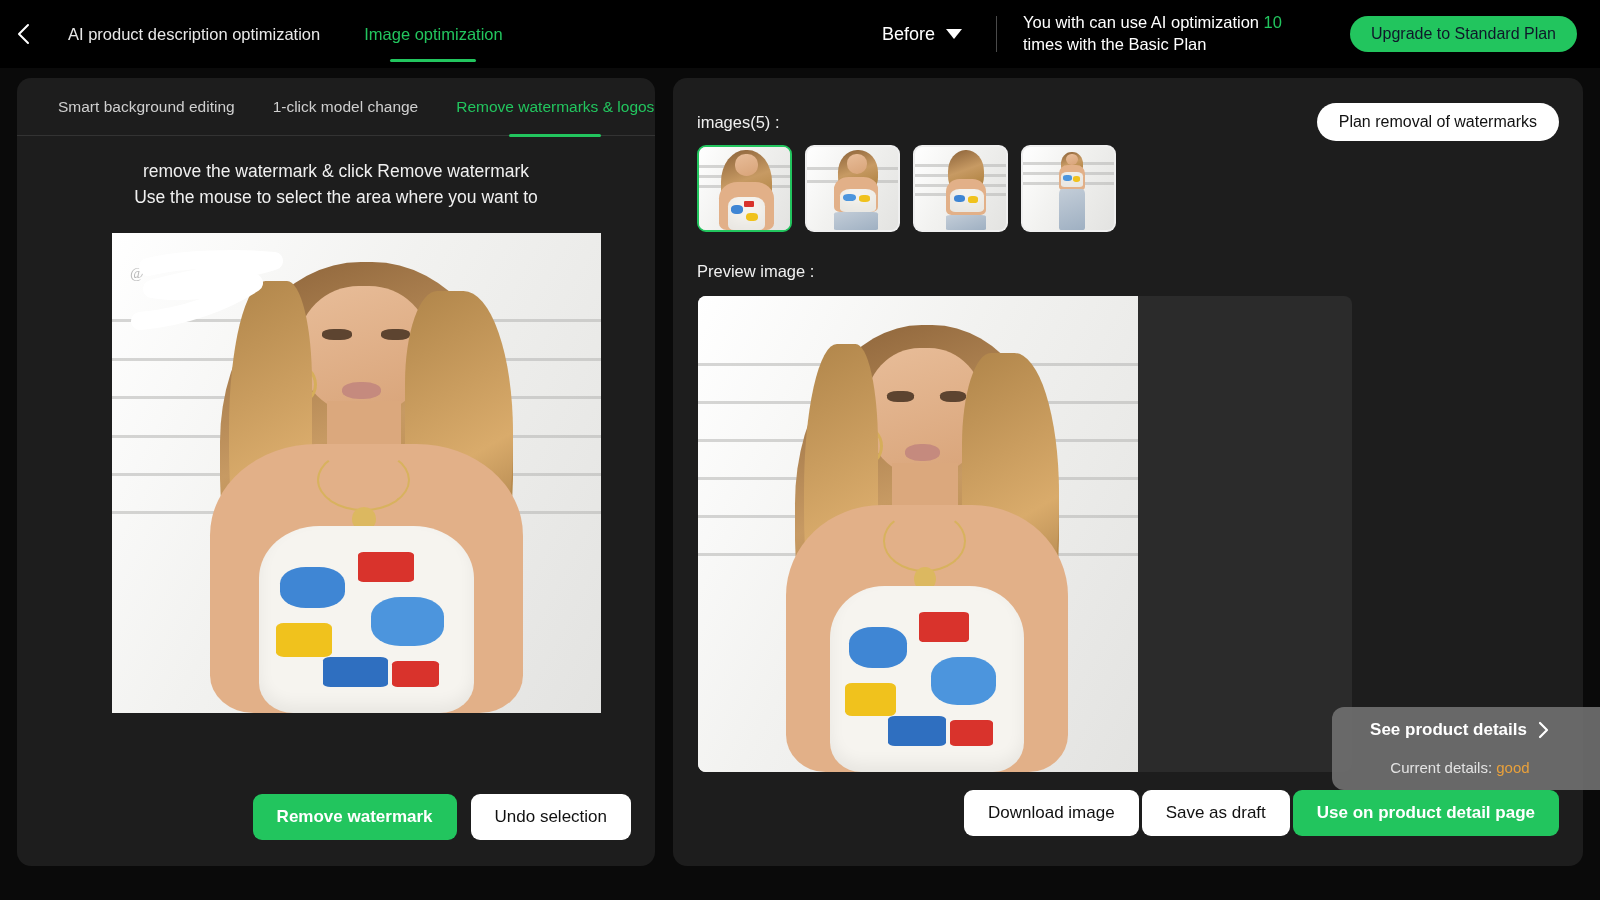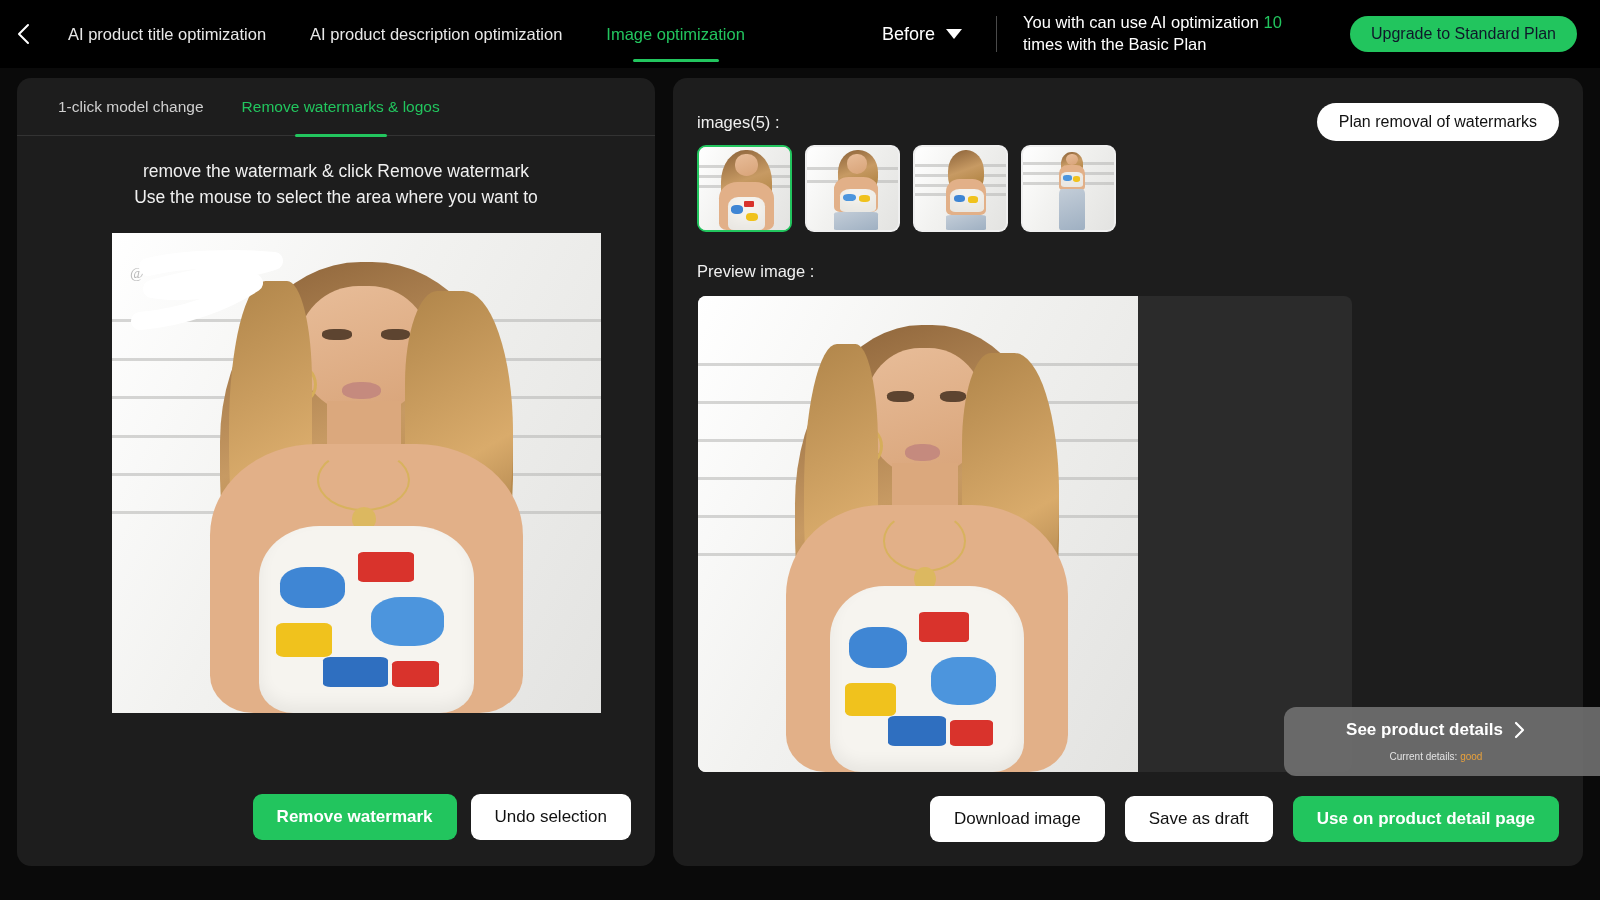--- a/index.html
+++ b/index.html
@@ -141,35 +141,35 @@
   .toggle-opt.active { background: #16a34a; color: #ffffff; }
 
   .preview-box {
     position: absolute; left: 698px; top: 296px; width: 654px; height: 476px;
     background: #2b2b2b; border-radius: 8px; overflow: hidden;
     display: flex; align-items: center; justify-content: center;
   }
   .preview-img { width: 440px; height: 476px; position: relative; overflow: hidden; background:#efefef; }
 
   .right-actions {
-    position: absolute; right: 24px; bottom: 24px;
-    display: flex; gap: 20px;
+    position: absolute; right: 24px; bottom: 30px;
+    display: flex; gap: 3px;
   }
 
   
   .details-card {
-    position: absolute; right: 0px; top: 707px; width: 316px;
+    position: absolute; right: 0px; top: 707px; width: 268px;
     background: rgba(110,110,110,0.93); border-radius: 12px 0 0 12px;
     padding: 13px 30px 14px 18px; cursor: pointer;
   }
   .details-title {
     color: #ffffff; font-size: 17px; font-weight: bold;
     display: flex; align-items: center; justify-content: center; gap: 10px;
   }
-  .details-sub { color: #e3e3e3; font-size: 10px; text-align: center; margin-top: 11px; }
+  .details-sub { color: #e3e3e3; font-size: 15px; text-align: center; margin-top: 19px; }
   .details-value { color: #e9a13b; }
   .chev-right { display: inline-block; }
 
   
   .ph { position: absolute; inset: 0; overflow: hidden; }
   .ph-bg { position: absolute; inset: 0; background: linear-gradient(118deg,#ffffff 0%,#f2f2f0 42%,#e3e3e1 100%); }
   .ph-slat { position: absolute; left: -10%; width: 120%; height: 3px; background: rgba(180,180,178,.55); }
   .ph-hair-back {
     position: absolute; background: linear-gradient(160deg,#8a6138,#c79a63 45%,#a3762f);
     border-radius: 48% 48% 42% 42%;
@@ -195,23 +195,20 @@
 
   <div class="topbar">
     <div class="back-btn">
       <svg width="16" height="24" viewBox="0 0 16 24">
         <path d="M13 3 L4 12 L13 21" fill="none" stroke="#ffffff" stroke-width="2" stroke-linecap="round" stroke-linejoin="round"></path>
       </svg>
     </div>
 
     <div class="nav-tabs">
       <div class="nav-tab">
-        <span>AI product title optimization</span>
-      </div>
-      <div class="nav-tab">
         <span>AI product description optimization</span>
       </div>
       <div class="nav-tab active">
         <span>Image optimization</span>
       </div>
     </div>
 
     <div class="topbar-right">
       <div class="lang-select">
         <span>Before</span>
@@ -221,20 +218,23 @@
       <div class="quota-text">
         <span>You with can use AI optimization </span><span class="quota-count">10</span><span> times with the Basic Plan</span>
       </div>
       <button class="upgrade-btn">Upgrade to Standard Plan</button>
     </div>
   </div>
 
   <div class="panel" id="left-panel">
 
     <div class="subtabs">
+      <div class="subtab">
+        <span>Smart background editing</span>
+      </div>
       <div class="subtab">
         <span>1-click model change</span>
       </div>
       <div class="subtab active">
         <span>Remove watermarks &amp; logos</span>
       </div>
     </div>
 
     <div class="hint">
       <div>remove the watermark &amp; click Remove watermark</div>

